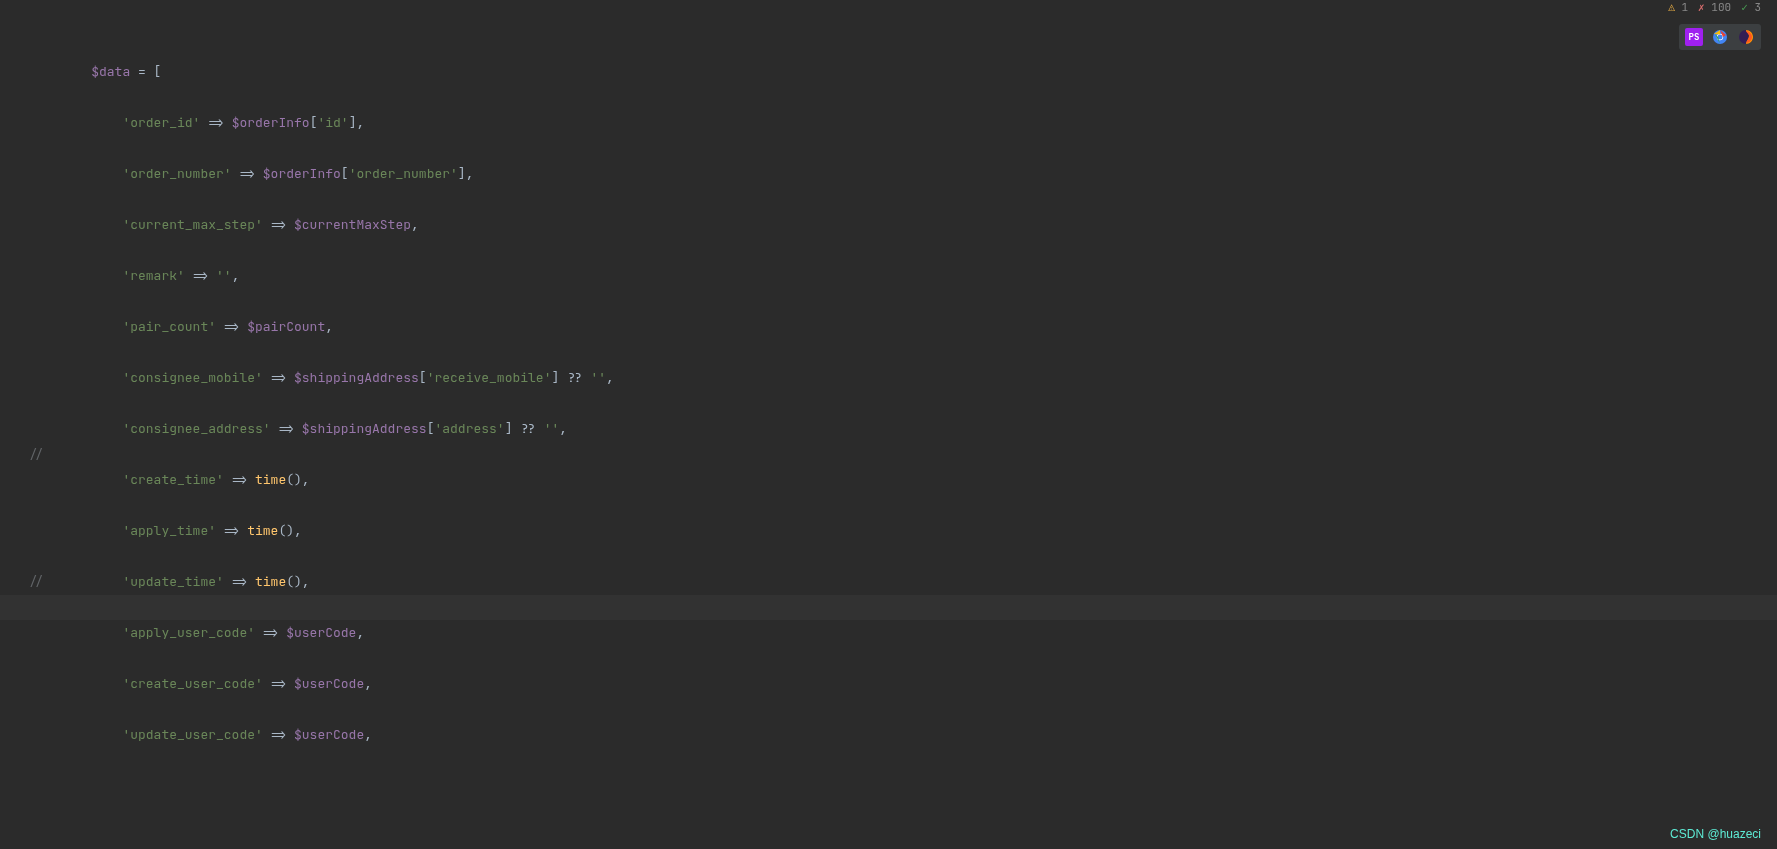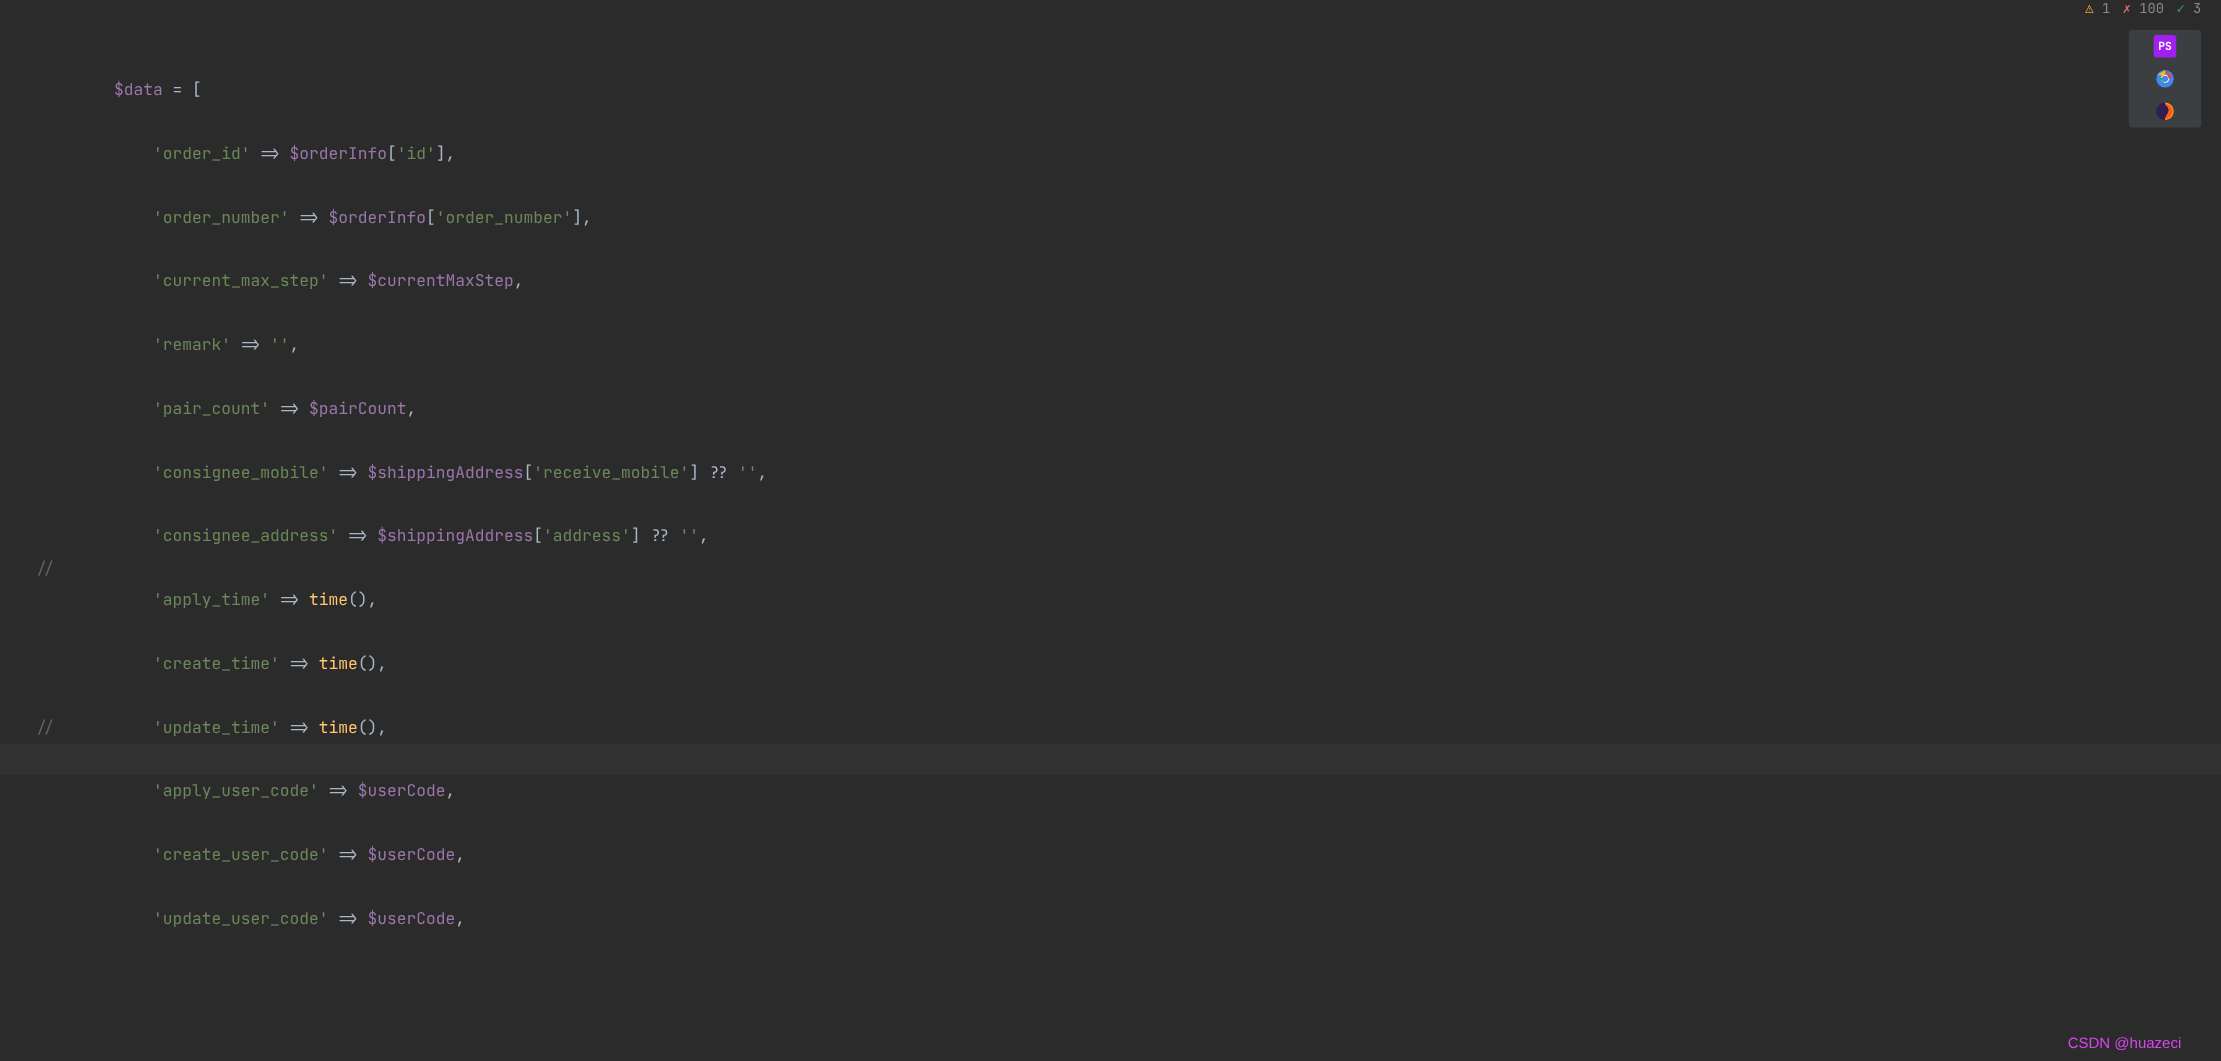--- a/index.html
+++ b/index.html
@@ -42,23 +42,22 @@
       height: 25.5px;
       z-index: 0;
     }
     .toolbar-icons {
       position: absolute;
       top: 24px;
       right: 16px;
       display: flex;
       gap: 8px;
       background: #3c3f41;
-      padding: 4px 20px;
+      padding: 4px 6px;
       border-radius: 3px;
-      flex-direction: column;
     }
     .icon-box {
       width: 18px;
       height: 18px;
       display: flex;
       align-items: center;
       justify-content: center;
       font-size: 14px;
     }
     .status-bar-top {
@@ -67,22 +66,22 @@
       right: 16px;
       font-size: 11px;
       color: #888;
       display: flex;
       gap: 10px;
       align-items: center;
     }
     .watermark {
       position: absolute;
       bottom: 8px;
-      right: 32px;
-      color: #d946ef;
+      right: 16px;
+      color: #5eead4;
       font-family: Arial, sans-serif;
       font-size: 12px;
       margin-left: 11px;
     }
     .status-warn { color: #d9a343; }
     .status-err { color: #d56c6c; }
     .status-ok { color: #499c54; }
   </style>
 </head>
 <body>
@@ -117,22 +116,22 @@
 <div class="editor">
 <div class="cursor-line" style="top: calc(8px + 23 * 25.5px);"></div>
 <span class="line">    <span class="c-var">$data</span><span class="c-op"> = [</span></span>
 <span class="line">        <span class="c-string">'order_id'</span><span class="c-op"> =&gt; </span><span class="c-var">$orderInfo</span><span class="c-op">[</span><span class="c-string">'id'</span><span class="c-op">],</span></span>
 <span class="line">        <span class="c-string">'order_number'</span><span class="c-op"> =&gt; </span><span class="c-var">$orderInfo</span><span class="c-op">[</span><span class="c-string">'order_number'</span><span class="c-op">],</span></span>
 <span class="line">        <span class="c-string">'current_max_step'</span><span class="c-op"> =&gt; </span><span class="c-var">$currentMaxStep</span><span class="c-op">,</span></span>
 <span class="line">        <span class="c-string">'remark'</span><span class="c-op"> =&gt; </span><span class="c-string">''</span><span class="c-op">,</span></span>
 <span class="line">        <span class="c-string">'pair_count'</span><span class="c-op"> =&gt; </span><span class="c-var">$pairCount</span><span class="c-op">,</span></span>
 <span class="line">        <span class="c-string">'consignee_mobile'</span><span class="c-op"> =&gt; </span><span class="c-var">$shippingAddress</span><span class="c-op">[</span><span class="c-string">'receive_mobile'</span><span class="c-op">] ?? </span><span class="c-string">''</span><span class="c-op">,</span></span>
 <span class="line">        <span class="c-string">'consignee_address'</span><span class="c-op"> =&gt; </span><span class="c-var">$shippingAddress</span><span class="c-op">[</span><span class="c-string">'address'</span><span class="c-op">] ?? </span><span class="c-string">''</span><span class="c-op">,</span></span>
+<span class="line">        <span class="c-string">'create_time'</span><span class="c-op"> =&gt; </span><span class="c-func">time</span><span class="c-op">(),</span></span>
 <span class="line">        <span class="c-string">'apply_time'</span><span class="c-op"> =&gt; </span><span class="c-func">time</span><span class="c-op">(),</span></span>
-<span class="line">        <span class="c-string">'create_time'</span><span class="c-op"> =&gt; </span><span class="c-func">time</span><span class="c-op">(),</span></span>
 <span class="line">        <span class="c-string">'update_time'</span><span class="c-op"> =&gt; </span><span class="c-func">time</span><span class="c-op">(),</span></span>
 <span class="line">        <span class="c-string">'apply_user_code'</span><span class="c-op"> =&gt; </span><span class="c-var">$userCode</span><span class="c-op">,</span></span>
 <span class="line">        <span class="c-string">'create_user_code'</span><span class="c-op"> =&gt; </span><span class="c-var">$userCode</span><span class="c-op">,</span></span>
 <span class="line">        <span class="c-string">'update_user_code'</span><span class="c-op"> =&gt; </span><span class="c-var">$userCode</span><span class="c-op">,</span></span>
 
 
 
 
 
 

